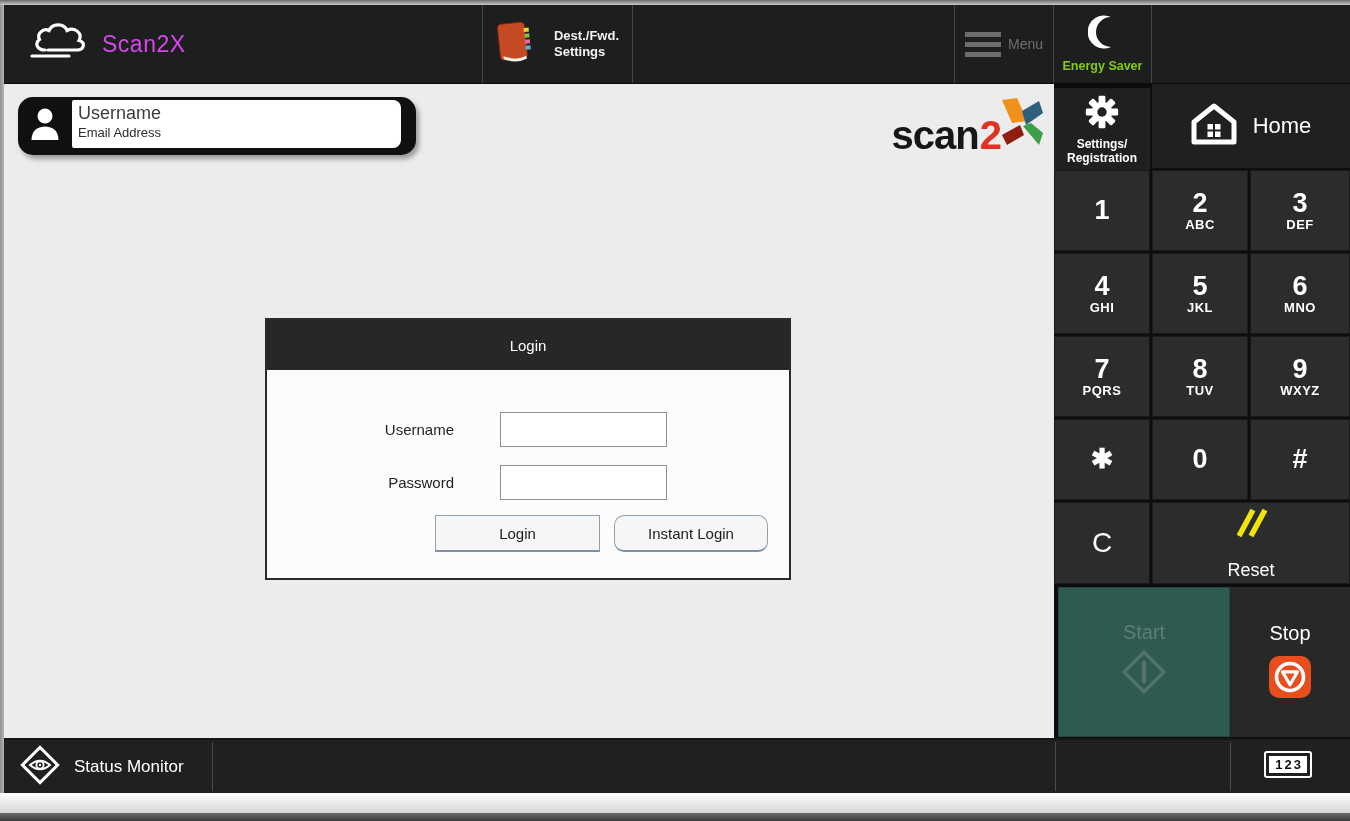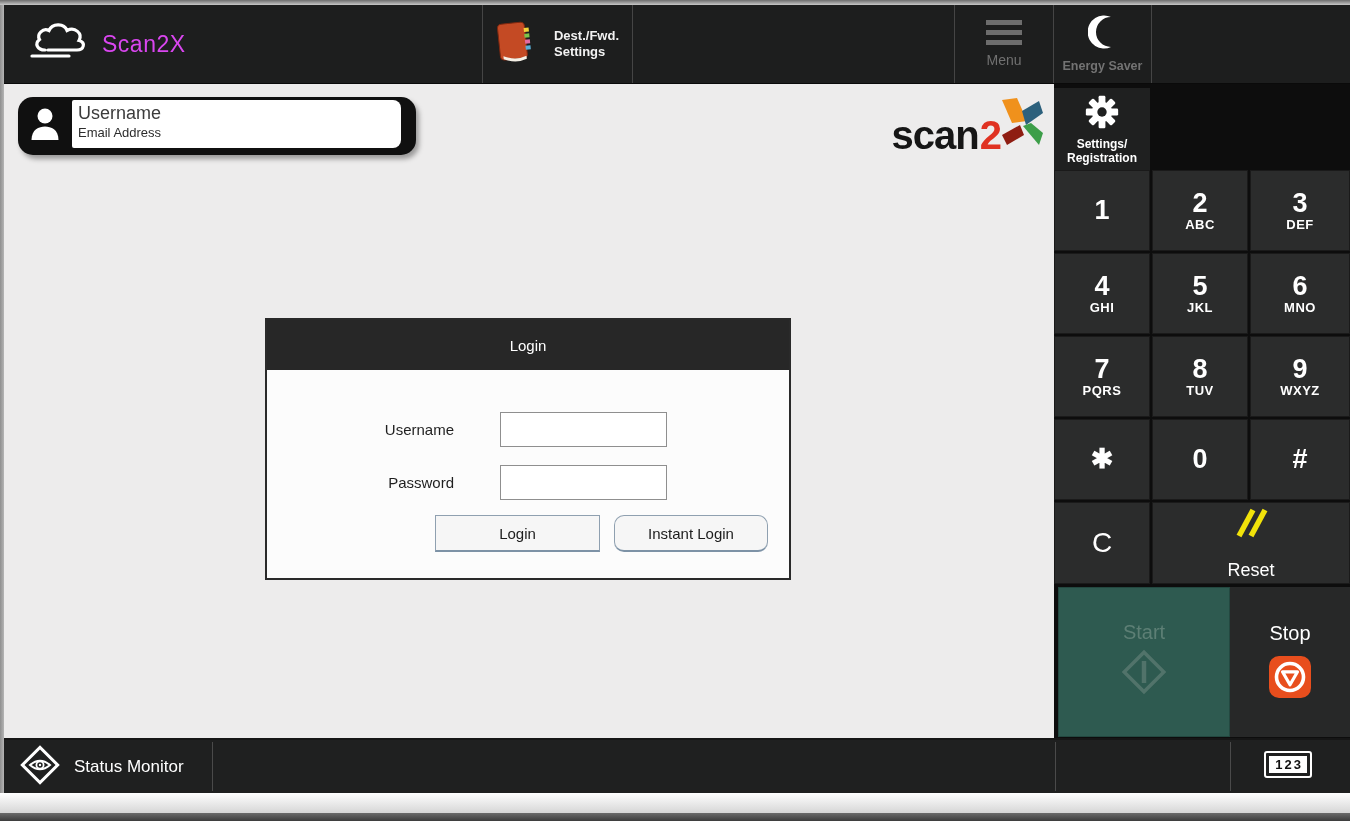--- a/index.html
+++ b/index.html
@@ -19,26 +19,26 @@
 
   
   .topbar { position:absolute; left:4px; top:5px; width:1346px; height:79px;
             background:#1d1e1e; display:flex; align-items:stretch; border-bottom:1px solid #0a0a0a; }
   .tb-brand { width:478px; display:flex; align-items:center; padding-left:24px; gap:14px; }
   .tb-brand-label { color:#d946ef; font-size:23px; letter-spacing:0.5px; }
   .tb-cell { border-left:1px solid #454545; display:flex; align-items:center; justify-content:center; }
   .tb-dest { width:151px; gap:22px; border-right:1px solid #454545; }
   .tb-dest-text { color:#f2f2f2; font-size:13px; line-height:1.25; font-weight:bold; }
   .tb-spacer { width:321px; }
-  .tb-menu { width:99px; flex-direction:column; gap:7px; }
+  .tb-menu { width:99px; flex-direction:row; gap:7px; }
   .hamburger { display:flex; flex-direction:column; gap:5px; }
   .hamburger i { display:block; width:36px; height:5px; background:#6d6d6d; }
   .tb-menu-label { color:#707070; font-size:14px; }
   .tb-energy { width:98px; flex-direction:column; gap:6px; }
-  .tb-energy-label { color:#737373; font-size:12.5px; font-weight:bold; }
+  .tb-energy-label { color:#84cc16; font-size:12.5px; font-weight:bold; }
   .tb-rest { flex:1; }
 
   
   .main { position:absolute; left:4px; top:84px; width:1050px; height:654px; background:#edecec; }
 
   .user-badge { position:absolute; left:14px; top:13px; width:398px; height:58px;
                 background:#101010; border-radius:15px; display:flex; align-items:center;
                 box-shadow:3px 4px 5px rgba(0,0,0,0.35); padding:3px 15px 7px 0; }
   .badge-icon-wrap { width:54px; display:flex; justify-content:center; flex:none; }
   .badge-white { flex:1; align-self:stretch; background:#fff; border-radius:2px 8px 8px 2px;
@@ -214,20 +214,34 @@
           </g>
           <circle r="5.5" fill="#1f2020"></circle>
         </svg>
       </span>
       <span class="settings-text">
         <span>Settings/</span><br>
         <span>Registration</span>
       </span>
     </div>
 
+    <div class="rcell cell-home">
+      <span>
+        <svg width="46" height="42" viewBox="0 0 46 42">
+          <path d="M23 3 L43 19 V39 H3 V19 Z" fill="none" stroke="#fff" stroke-width="5" stroke-linejoin="round"></path>
+          <g fill="#fff">
+            <rect x="16.5" y="21" width="5.5" height="5.5"></rect>
+              <rect x="24" y="21" width="5.5" height="5.5"></rect>
+            <rect x="16.5" y="28.5" width="5.5" height="5.5"></rect>
+              <rect x="24" y="28.5" width="5.5" height="5.5"></rect>
+          </g>
+        </svg>
+      </span>
+      <span class="home-label">Home</span>
+    </div>
 
     <div class="key" style="left:0;top:86px;width:96px;height:81px">
       <span class="digit">1</span>
       <span class="letters"></span>
     </div>
     <div class="key" style="left:98px;top:86px;width:96px;height:81px">
       <span class="digit">2</span>
       <span class="letters">ABC</span>
     </div>
     <div class="key" style="left:196px;top:86px;width:100px;height:81px">

